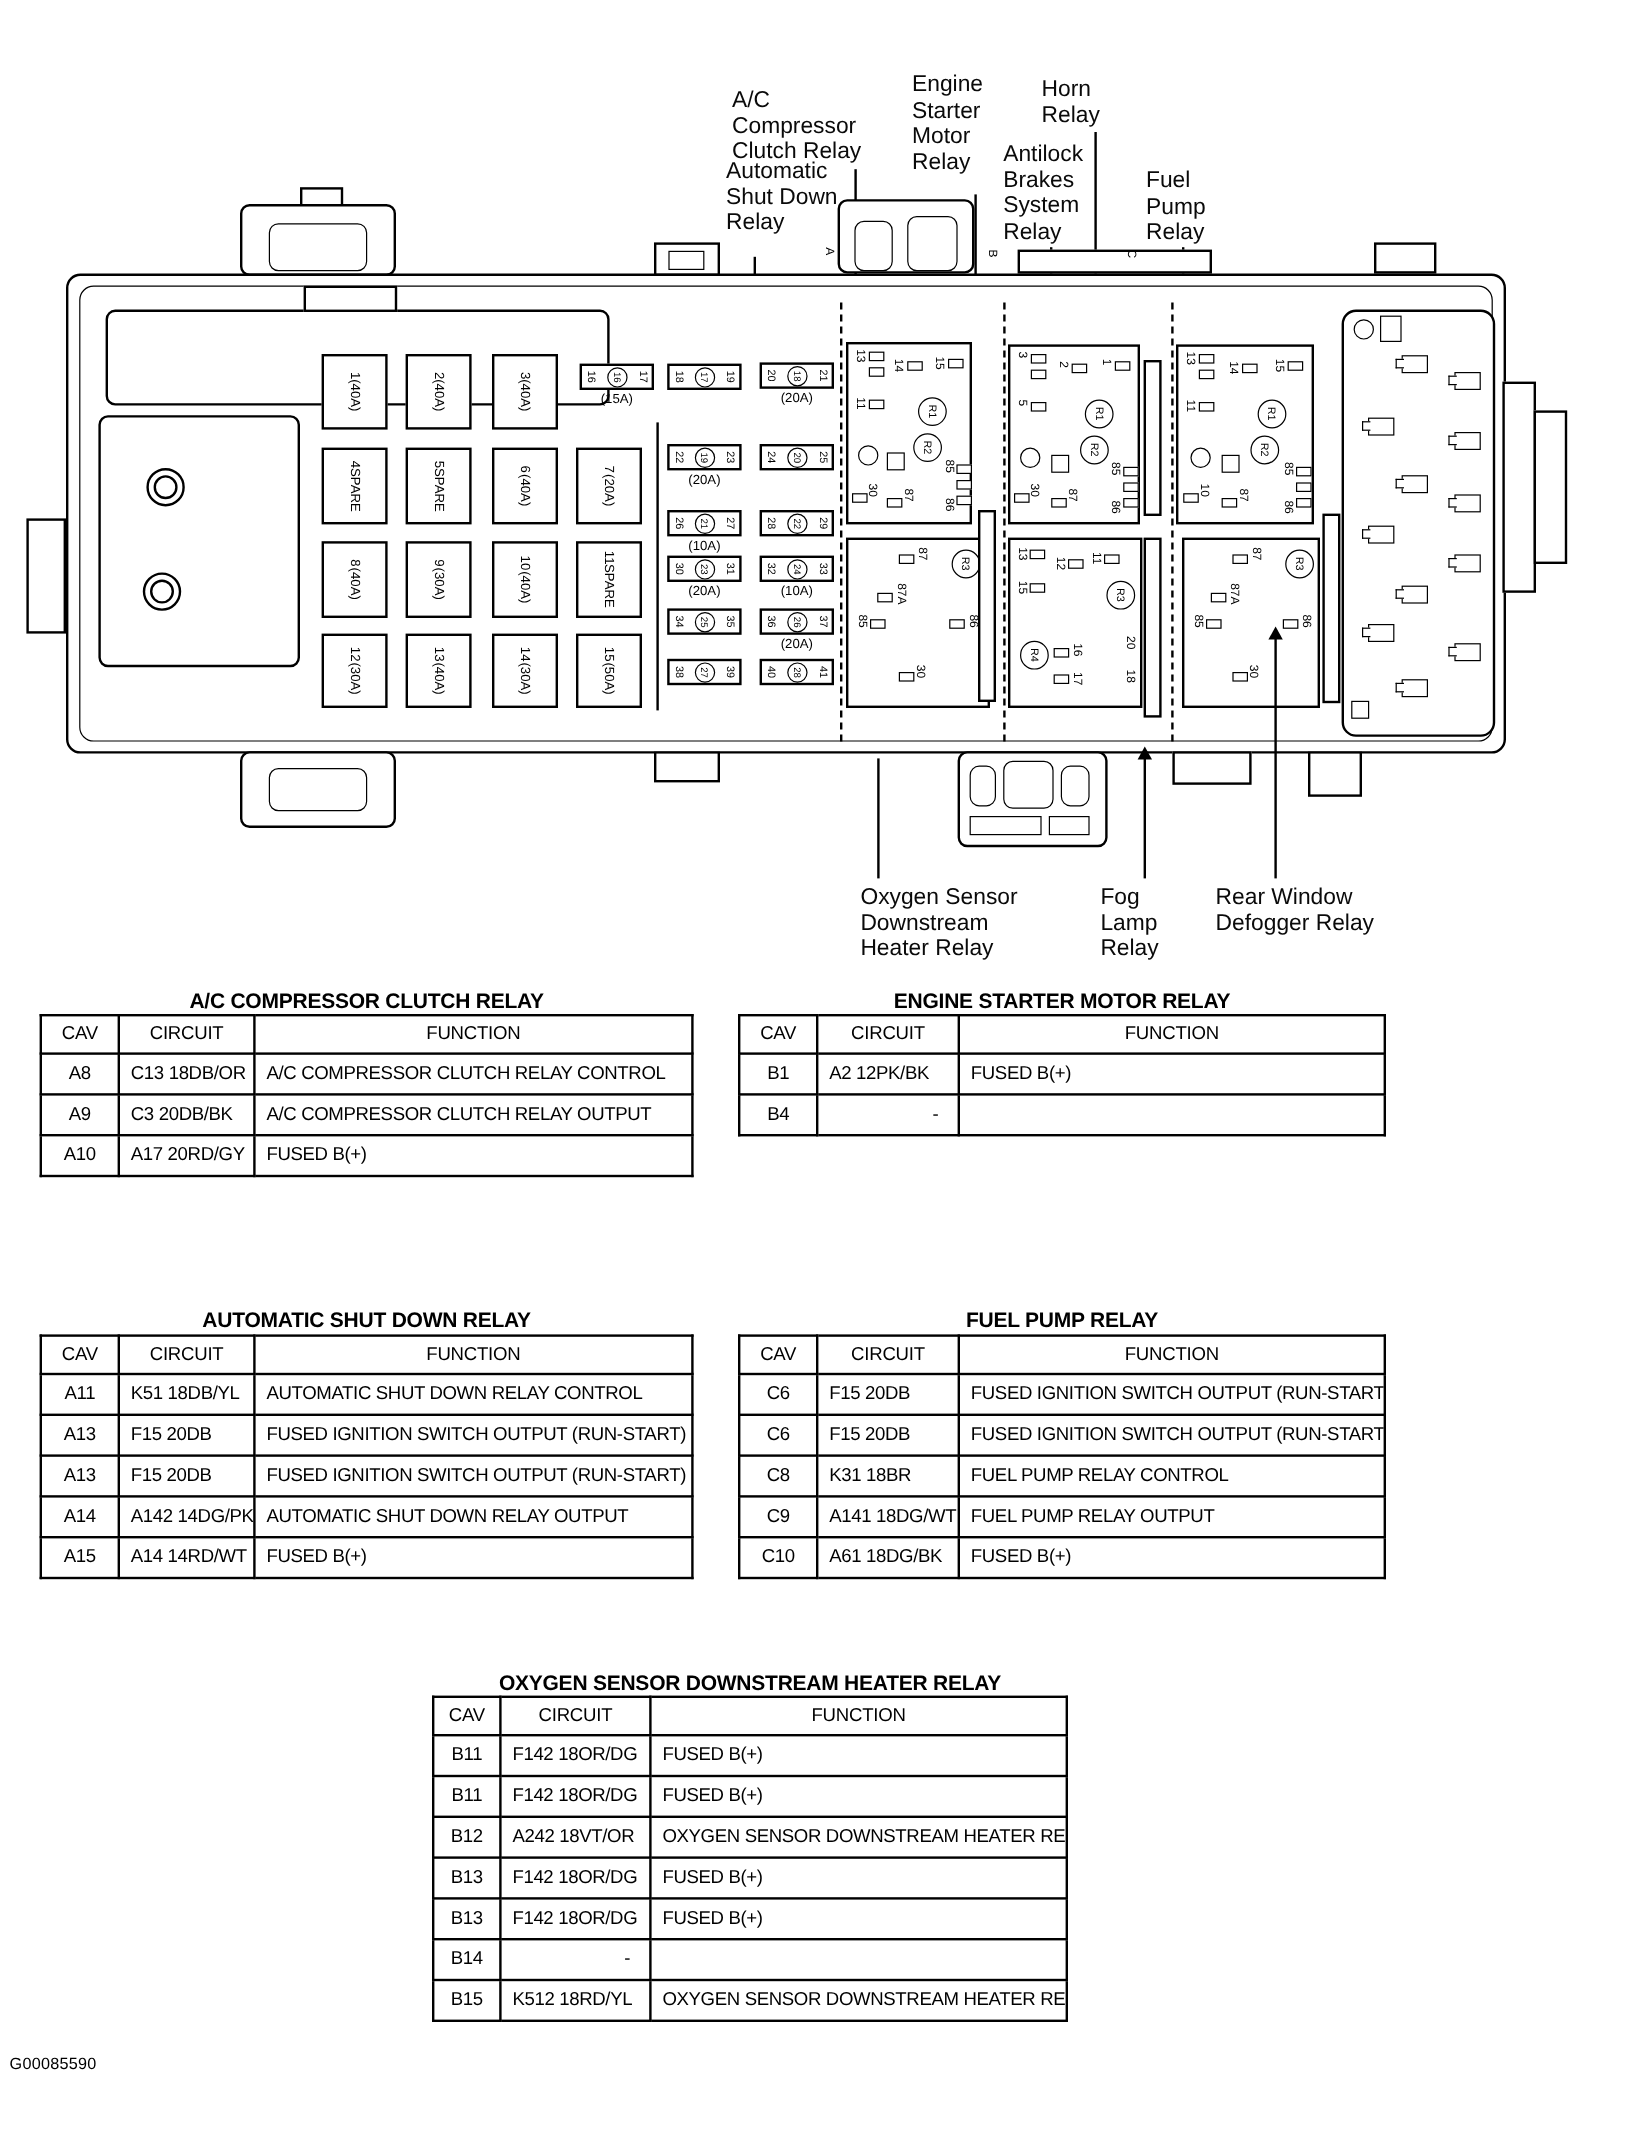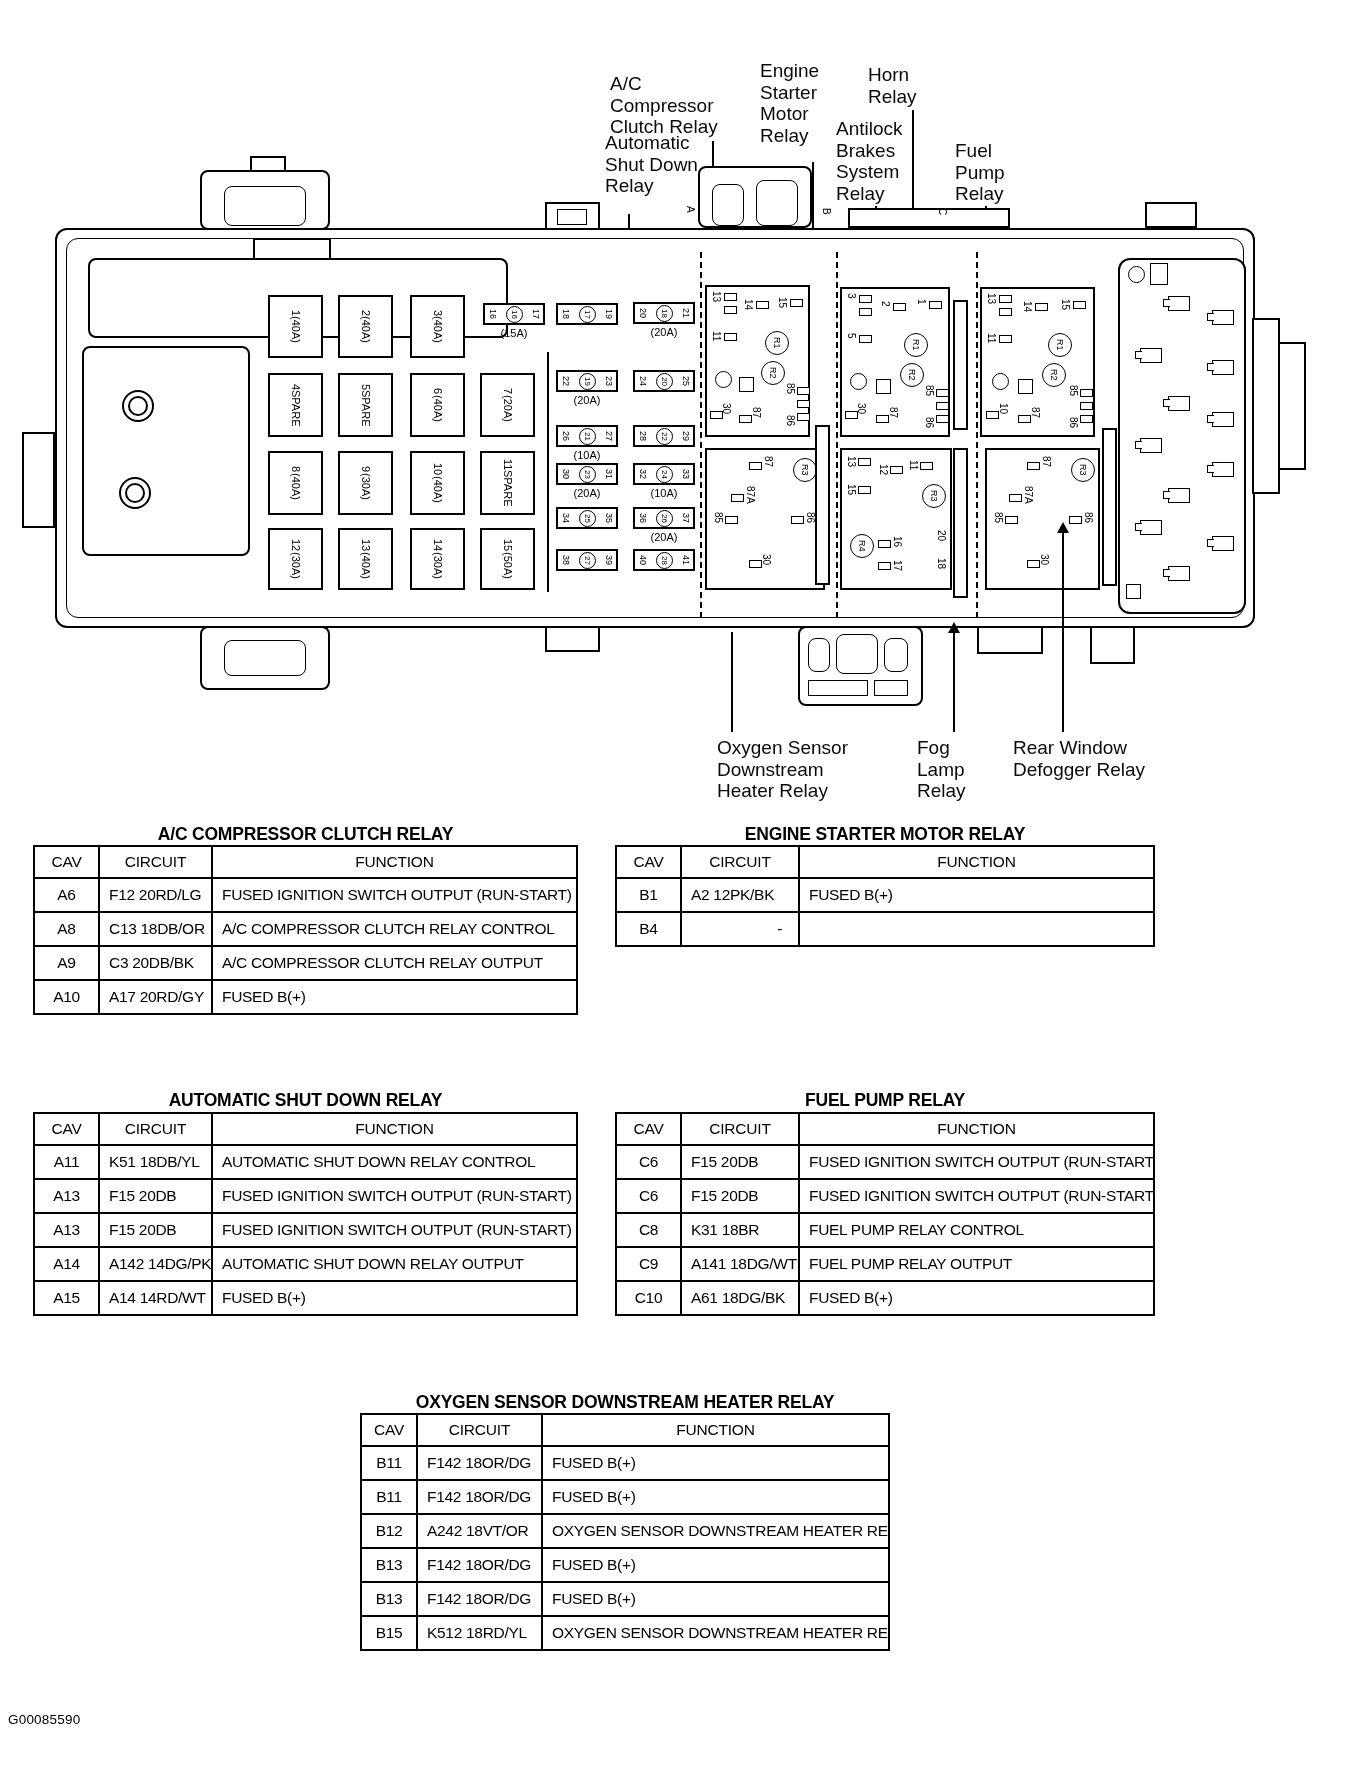--- a/index.html
+++ b/index.html
@@ -565,25 +565,20 @@
       </colgroup>
     <thead>
         <tr>
       <th>CAV</th>
       <th>CIRCUIT</th>
       <th>FUNCTION</th>
     </tr>
       </thead>
     <tbody>
 
-    <tr>
-        <td class="cav">A6</td>
-        <td>F12 20RD/LG</td>
-        <td>FUSED IGNITION SWITCH OUTPUT (RUN-START)</td>
-      </tr>
         <tr>
         <td class="cav">A8</td>
         <td>C13 18DB/OR</td>
         <td>A/C COMPRESSOR CLUTCH RELAY CONTROL</td>
       </tr>
         <tr>
         <td class="cav">A9</td>
         <td>C3 20DB/BK</td>
         <td>A/C COMPRESSOR CLUTCH RELAY OUTPUT</td>
       </tr>
@@ -747,20 +742,25 @@
         <td class="cav">B13</td>
         <td>F142 18OR/DG</td>
         <td>FUSED B(+)</td>
       </tr>
         <tr>
         <td class="cav">B13</td>
         <td>F142 18OR/DG</td>
         <td>FUSED B(+)</td>
       </tr>
         <tr>
+        <td class="cav">B14</td>
+        <td class="dash">-</td>
+        <td></td>
+      </tr>
+        <tr>
         <td class="cav">B15</td>
         <td>K512 18RD/YL</td>
         <td>OXYGEN SENSOR DOWNSTREAM HEATER RELAY</td>
       </tr>
       </tbody>
   </table>
 
   <div class="docid" style="left:8px;top:1712px;">G00085590</div>
 
 </div>

